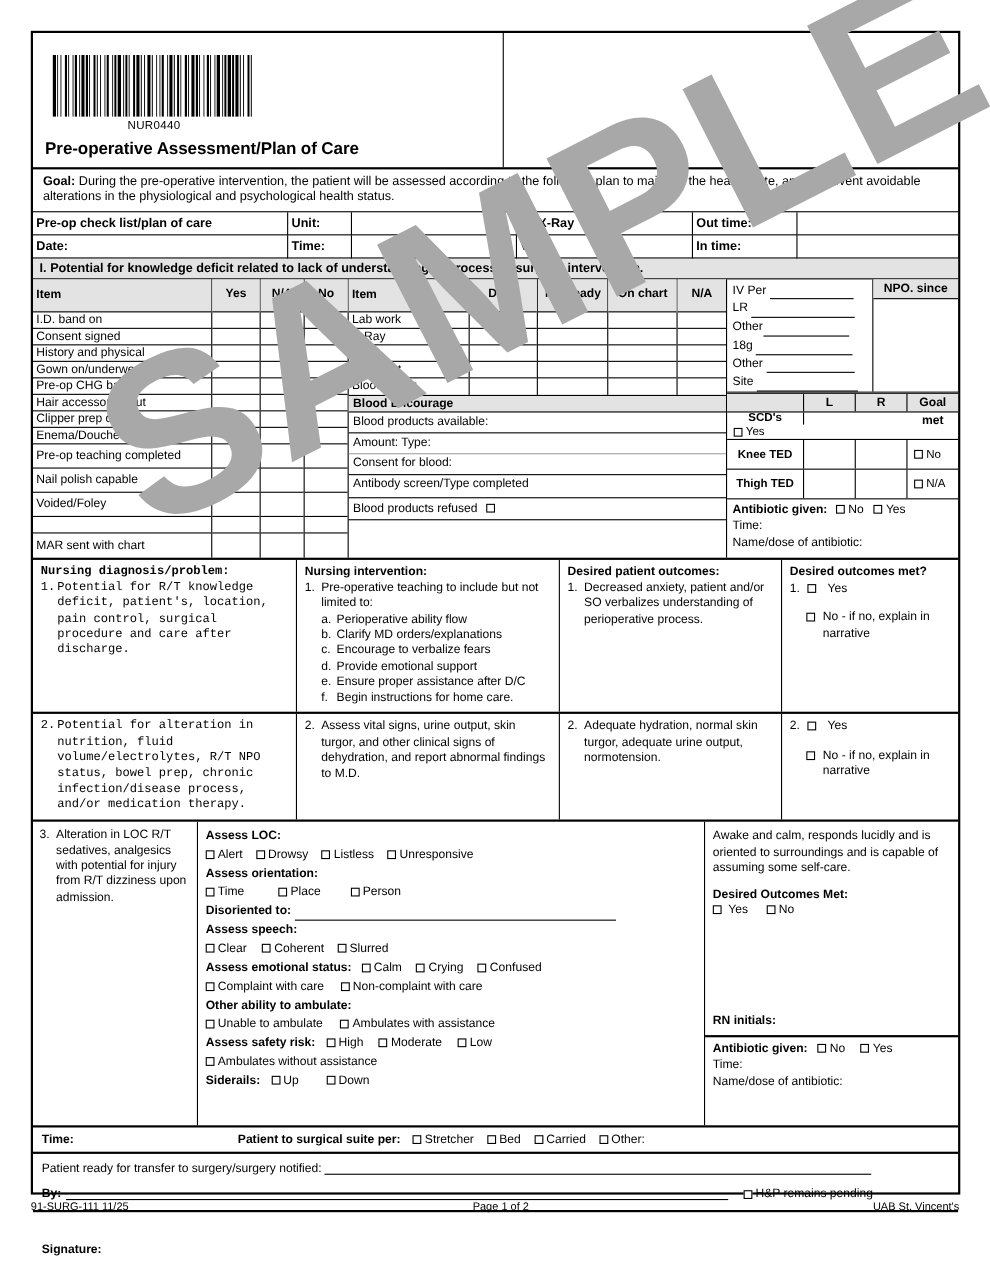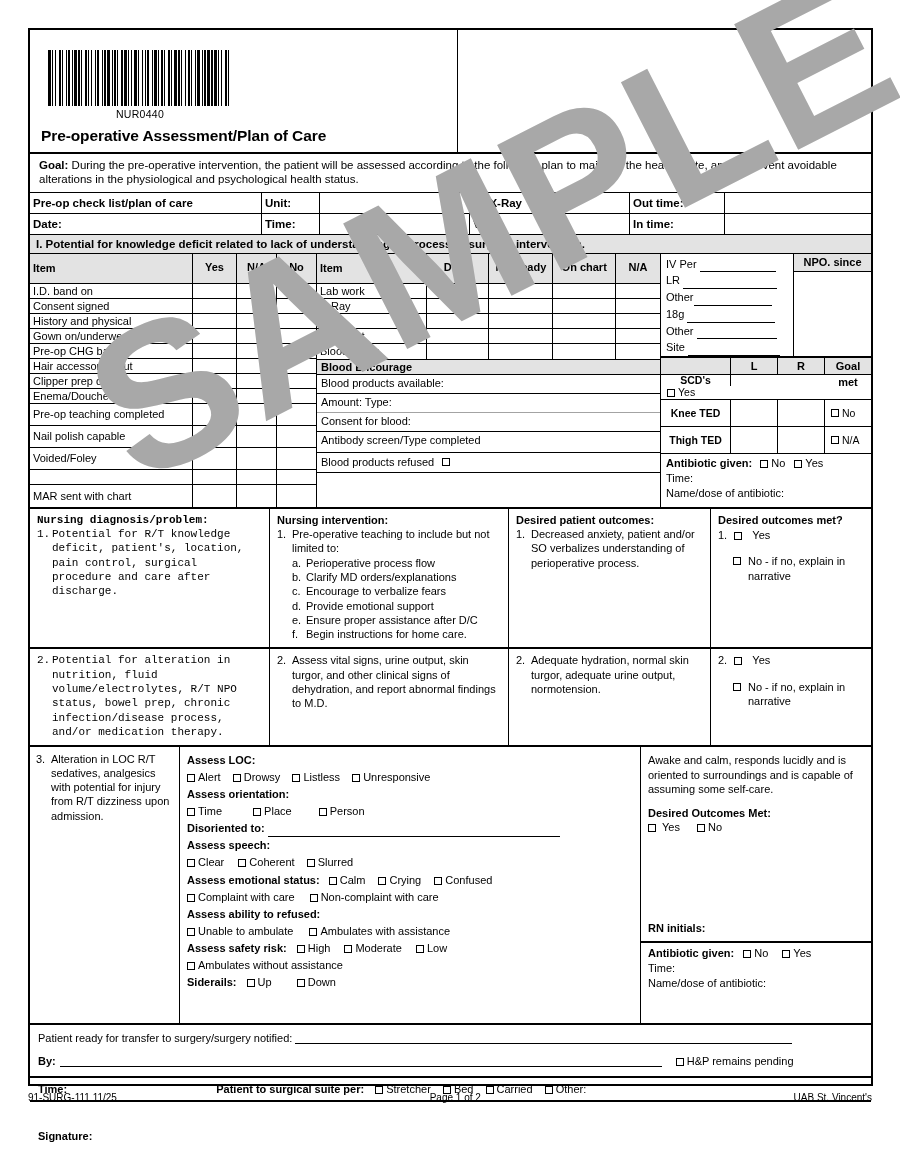--- a/index.html
+++ b/index.html
@@ -486,21 +486,21 @@
       </div>
       <div class="iv-c c2">
         <div class="b">Nursing intervention:</div>
         <div class="li">
           <span class="n">1.</span>
           <span>Pre-operative teaching to include but not limited to:</span>
         </div>
         <div style="padding-left:15px">
           <div class="sub">
               <span class="n">a.</span>
-              <span>Perioperative process flow</span>
+              <span>Perioperative ability flow</span>
             </div>
           <div class="sub">
               <span class="n">b.</span>
               <span>Clarify MD orders/explanations</span>
             </div>
           <div class="sub">
               <span class="n">c.</span>
               <span>Encourage to verbalize fears</span>
             </div>
           <div class="sub">
@@ -605,21 +605,21 @@
         <div>
           <span class="lbl-b">Assess emotional status:</span>
           <span class="cb" style="margin-left:6px"></span><span>Calm</span>
           <span class="cb" style="margin-left:10px"></span><span>Crying</span>
           <span class="cb" style="margin-left:10px"></span><span>Confused</span>
         </div>
         <div>
           <span class="cb"></span><span>Complaint with care</span>
           <span class="cb" style="margin-left:12px"></span><span>Non-complaint with care</span>
         </div>
-        <div class="lbl-b">Assess ability to refused:</div>
+        <div class="lbl-b">Other ability to ambulate:</div>
         <div>
           <span class="cb"></span><span>Unable to ambulate</span>
           <span class="cb" style="margin-left:13px"></span><span>Ambulates with assistance</span>
         </div>
         <div>
           <span class="lbl-b">Assess safety risk:</span>
           <span class="cb" style="margin-left:7px"></span><span>High</span>
           <span class="cb" style="margin-left:11px"></span><span>Moderate</span>
           <span class="cb" style="margin-left:11px"></span><span>Low</span>
         </div>
@@ -648,42 +648,42 @@
             <span class="lbl-b">Antibiotic given:</span>
             <span class="cb" style="margin-left:6px"></span><span>No</span>
             <span class="cb" style="margin-left:11px"></span><span>Yes</span>
           </div>
           <div>Time:</div>
           <div>Name/dose of antibiotic:</div>
         </div>
       </div>
     </div>
 
-    <div class="fr fr1">
-      <div>
-        <span>Patient ready for transfer to surgery/surgery notified:</span>
-        <span class="fillline" style="width:497px"></span>
-      </div>
-      <div style="margin-top:10px;display:flex;align-items:flex-end;">
-        <span class="b">By:</span>
-        <span class="fillline" style="width:602px;margin-left:4px"></span>
-        <span class="cb" style="margin-left:14px;margin-bottom:1px"></span>
-        <span>H&amp;P remains pending</span>
-      </div>
-    </div>
-
     <div class="fr fr2">
       <span>Time:</span>
       <span style="margin-left:146px">Patient to surgical suite per:</span>
       <span class="cb" style="margin-left:8px"></span><span style="font-weight:normal">Stretcher</span>
       <span class="cb" style="margin-left:9px"></span><span style="font-weight:normal">Bed</span>
       <span class="cb" style="margin-left:9px"></span><span style="font-weight:normal">Carried</span>
       <span class="cb" style="margin-left:9px"></span><span style="font-weight:normal">Other:</span>
     </div>
 
+    <div class="fr fr1">
+      <div>
+        <span>Patient ready for transfer to surgery/surgery notified:</span>
+        <span class="fillline" style="width:497px"></span>
+      </div>
+      <div style="margin-top:10px;display:flex;align-items:flex-end;">
+        <span class="b">By:</span>
+        <span class="fillline" style="width:602px;margin-left:4px"></span>
+        <span class="cb" style="margin-left:14px;margin-bottom:1px"></span>
+        <span>H&amp;P remains pending</span>
+      </div>
+    </div>
+
     <div class="fr fr3">
       <span>Signature:</span>
     </div>
   </div>
 
   <div class="foot">
     <span>91-SURG-111  11/25</span>
     <span>Page 1 of 2</span>
     <span>UAB St. Vincent's</span>
   </div>

